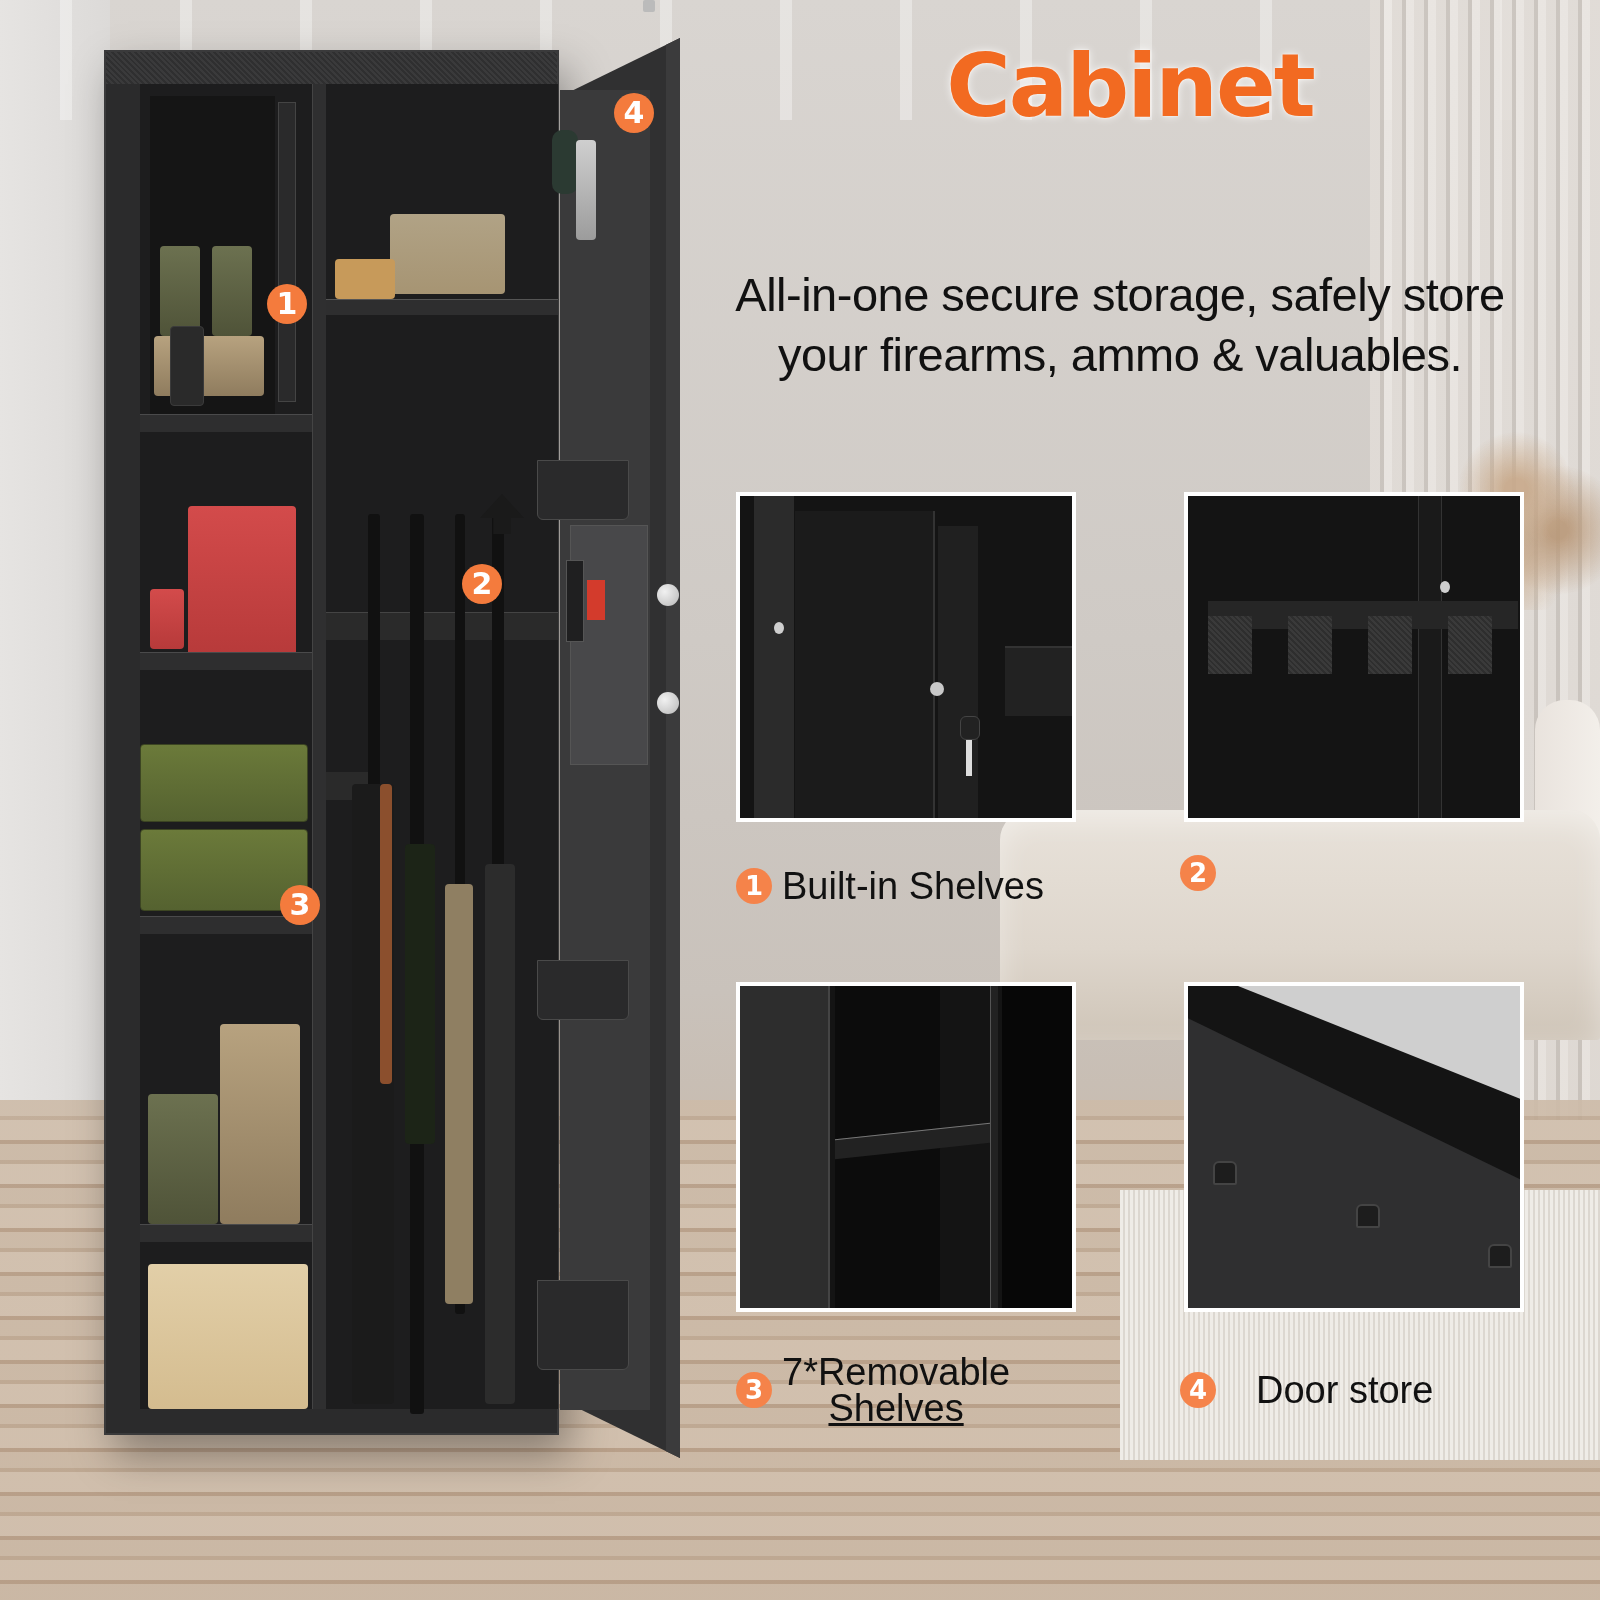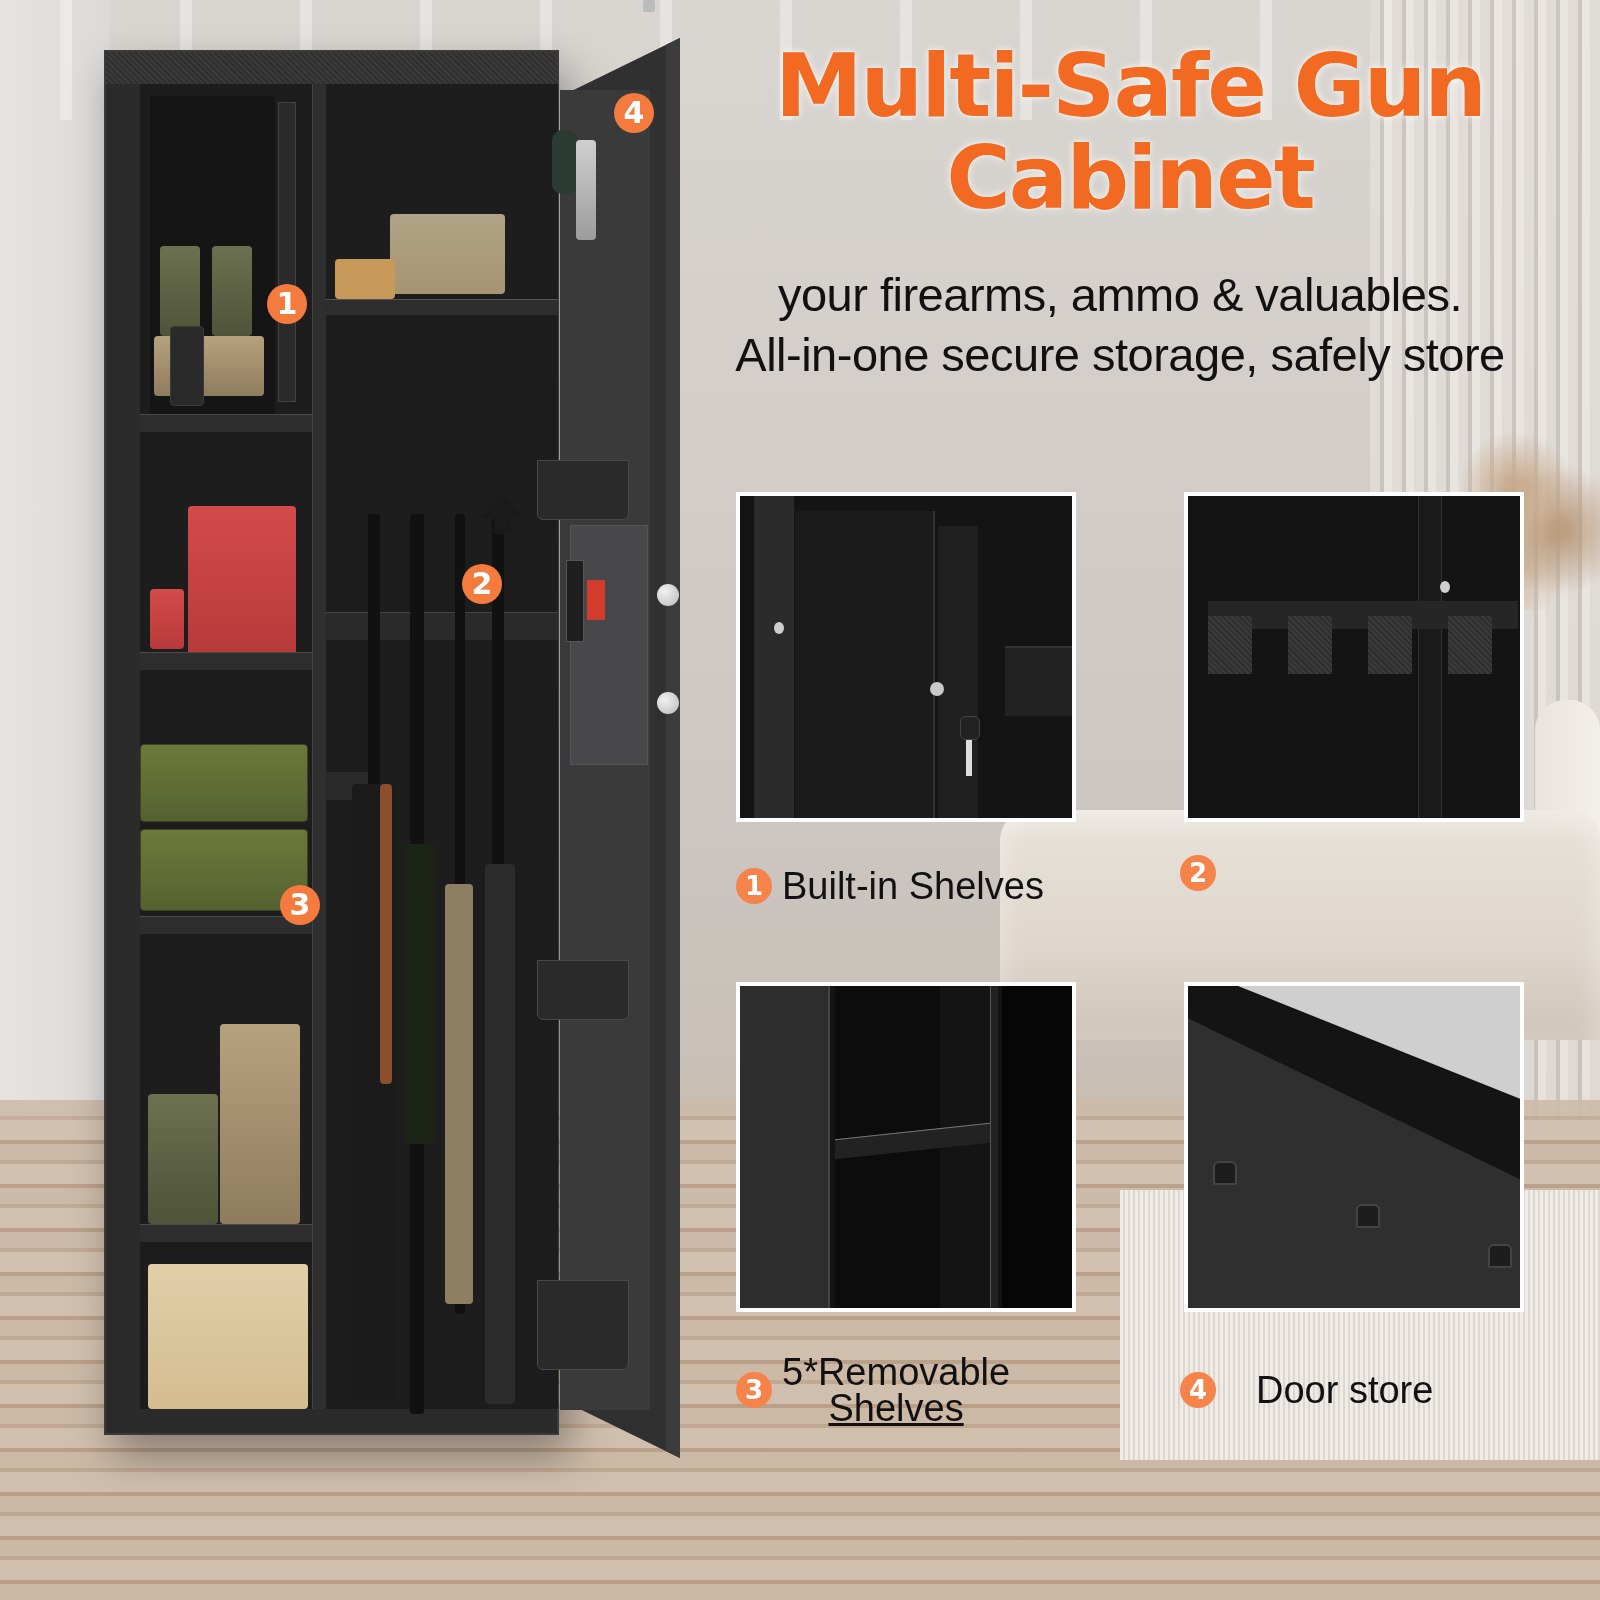--- a/index.html
+++ b/index.html
@@ -281,26 +281,25 @@
 <div class="door-pocket" style="top:1280px;height:90px;"></div>
 <div class="bolt" style="top:584px;"></div>
 <div class="bolt" style="top:692px;"></div>
 
 <div class="badge" style="left:267px;top:284px;">1</div>
 <div class="badge" style="left:462px;top:564px;">2</div>
 <div class="badge" style="left:280px;top:885px;">3</div>
 <div class="badge" style="left:614px;top:93px;">4</div>
 
 <div class="title">
-  <div>Multi-Safe Gun</div>
   <div>Cabinet</div>
 </div>
 <div class="subtitle">
+  <div>All-in-one secure storage, safely store</div>
   <div>your firearms, ammo &amp; valuables.</div>
-  <div>All-in-one secure storage, safely store</div>
 </div>
 
 <div class="tile" style="left:736px;top:492px;">
   <div class="tile-img">
     <div class="t1-frame"></div>
     <div class="t1-pin"></div>
     <div class="t1-door"></div>
     <div class="t1-door-edge"></div>
     <div class="t1-shelf"></div>
     <div class="t1-lock"></div>
@@ -335,21 +334,21 @@
     <div class="t3-side"></div>
     <div class="t3-inner"></div>
     <div class="t3-shelf"></div>
     <div class="t3-rail"></div>
     <div class="t3-right"></div>
   </div>
 </div>
 <div class="feat-label" style="left:736px;top:1354px;width:330px;display:flex;align-items:center;gap:10px;">
   <span class="badge small" style="position:static;flex:0 0 36px;">3</span>
   <span style="display:block;">
-    <span style="display:block;">5*Removable</span>
+    <span style="display:block;">7*Removable</span>
     <span style="display:block;text-decoration:underline;">Shelves</span>
   </span>
 </div>
 
 <div class="tile" style="left:1184px;top:982px;">
   <div class="tile-img">
     <div class="t4-light"></div>
     <div class="t4-body"></div>
     <div class="t4-hook" style="left:25px;top:175px;"></div>
     <div class="t4-hook" style="left:168px;top:218px;"></div>

